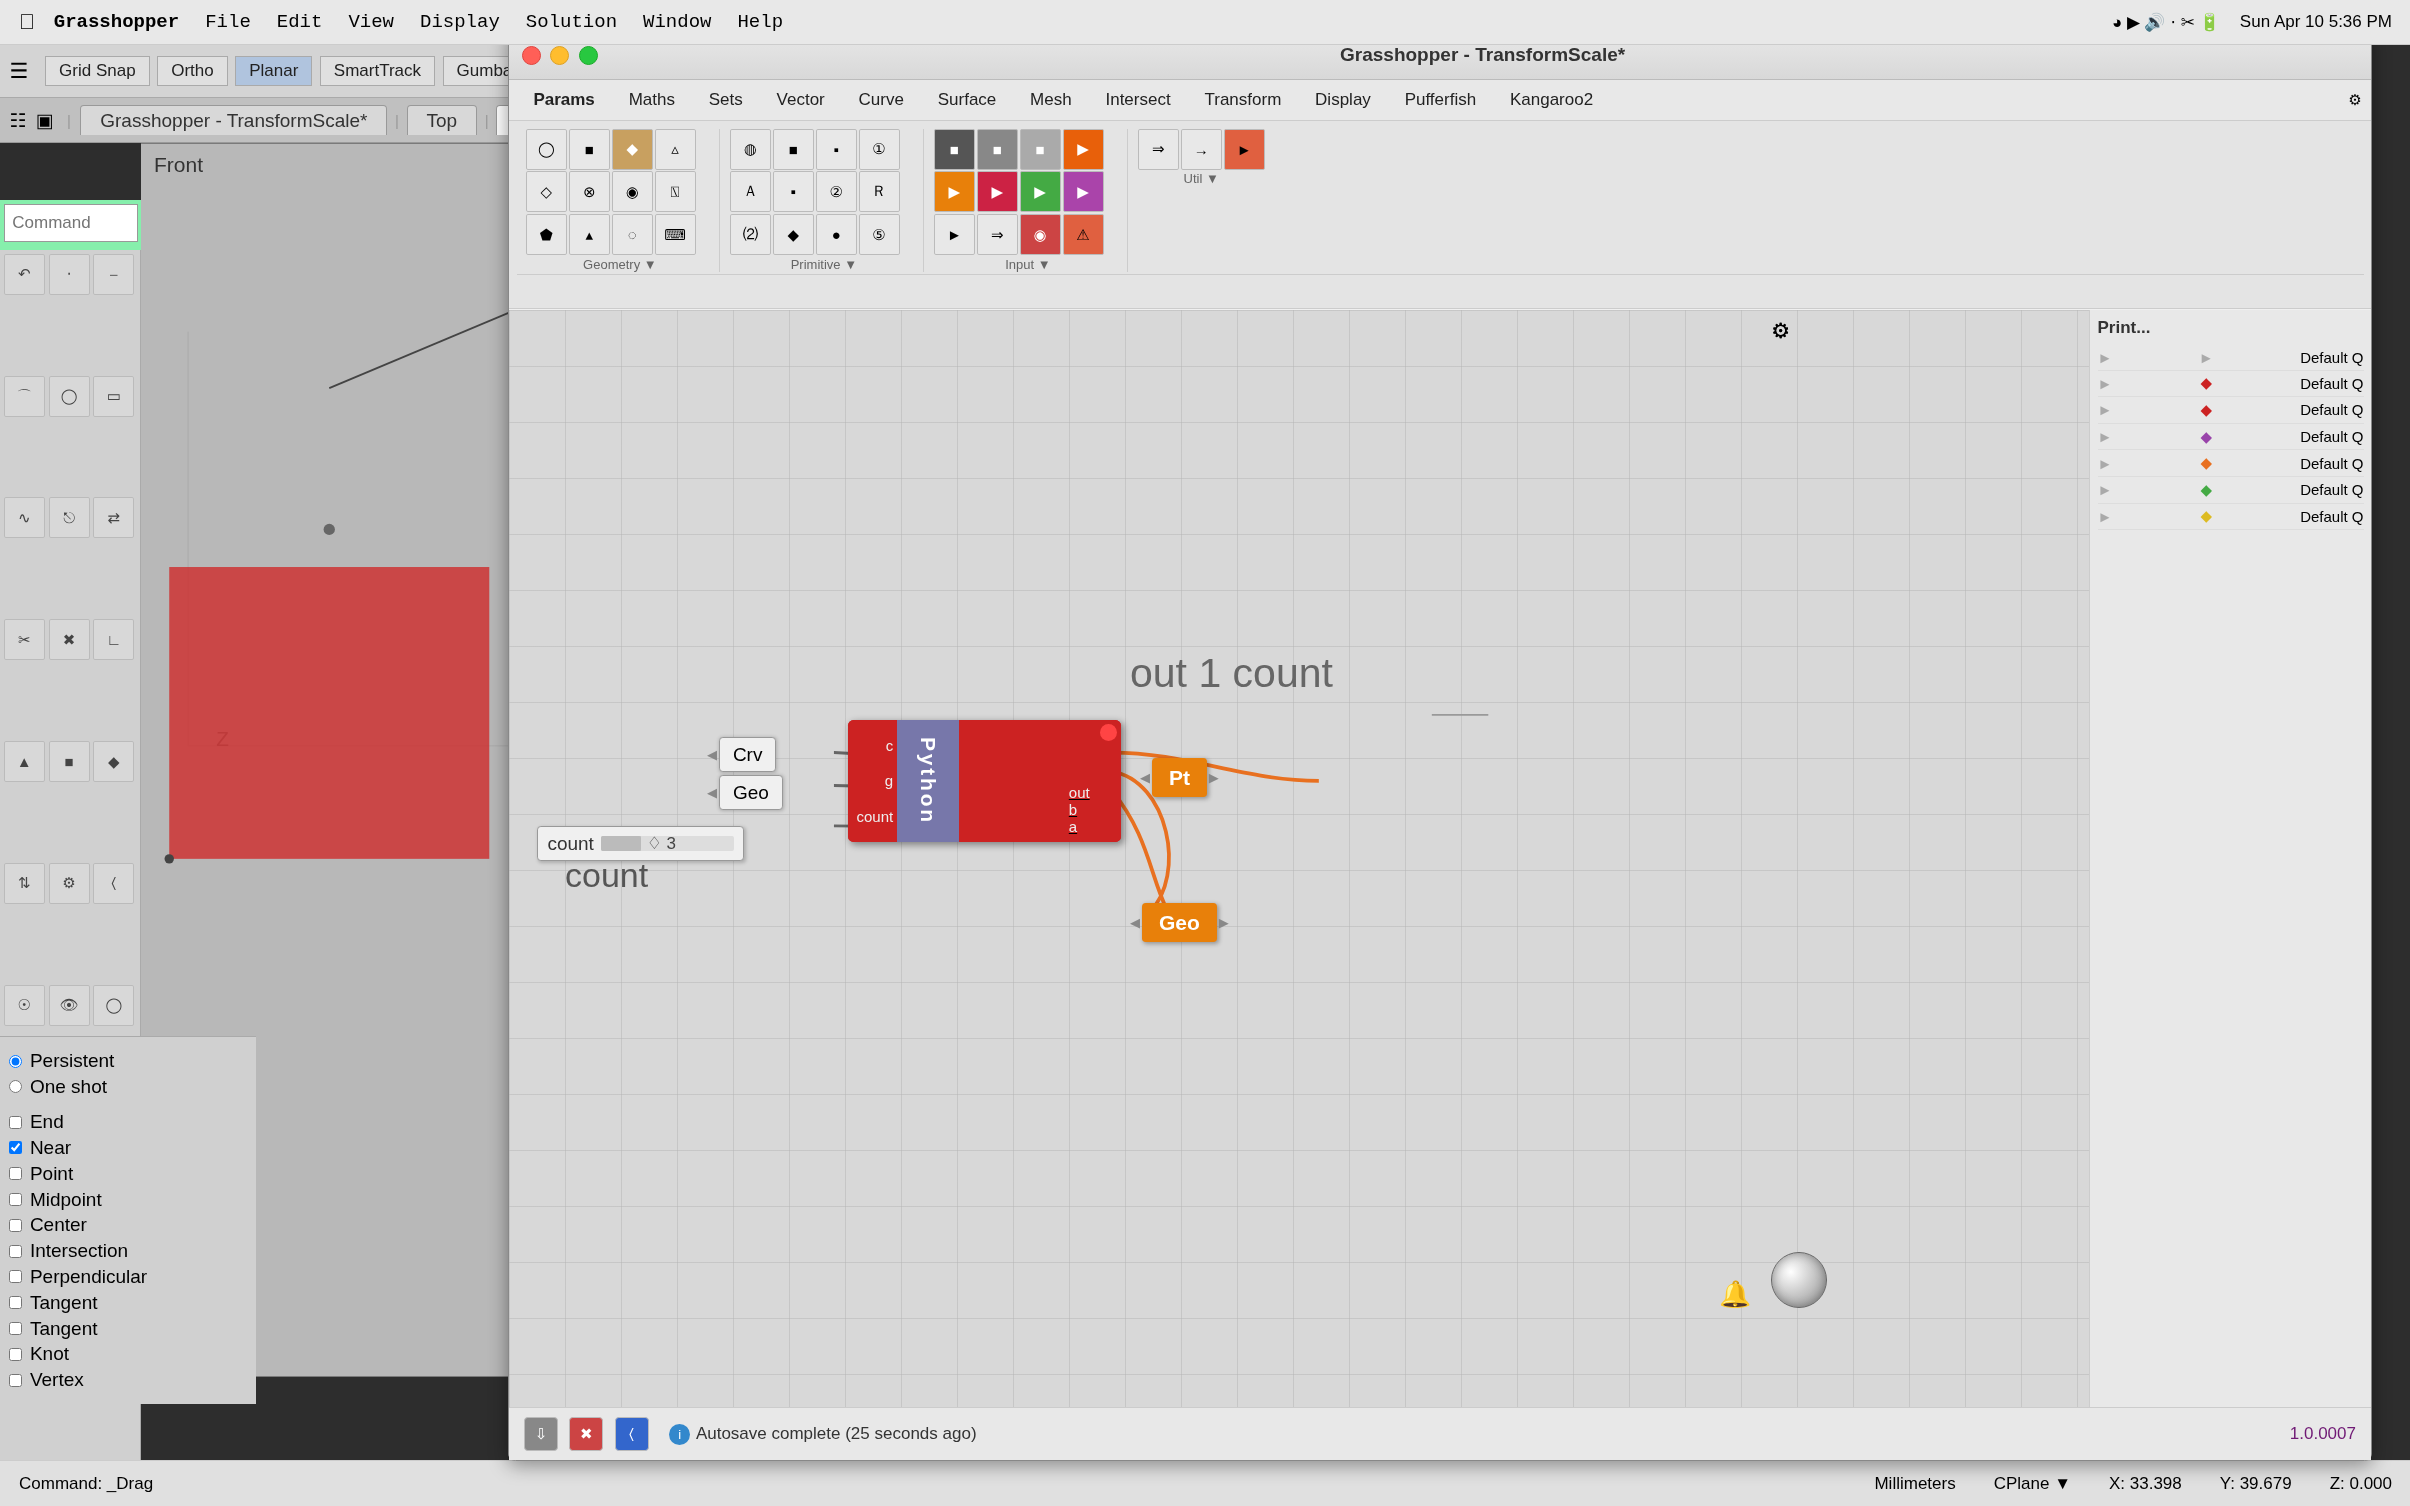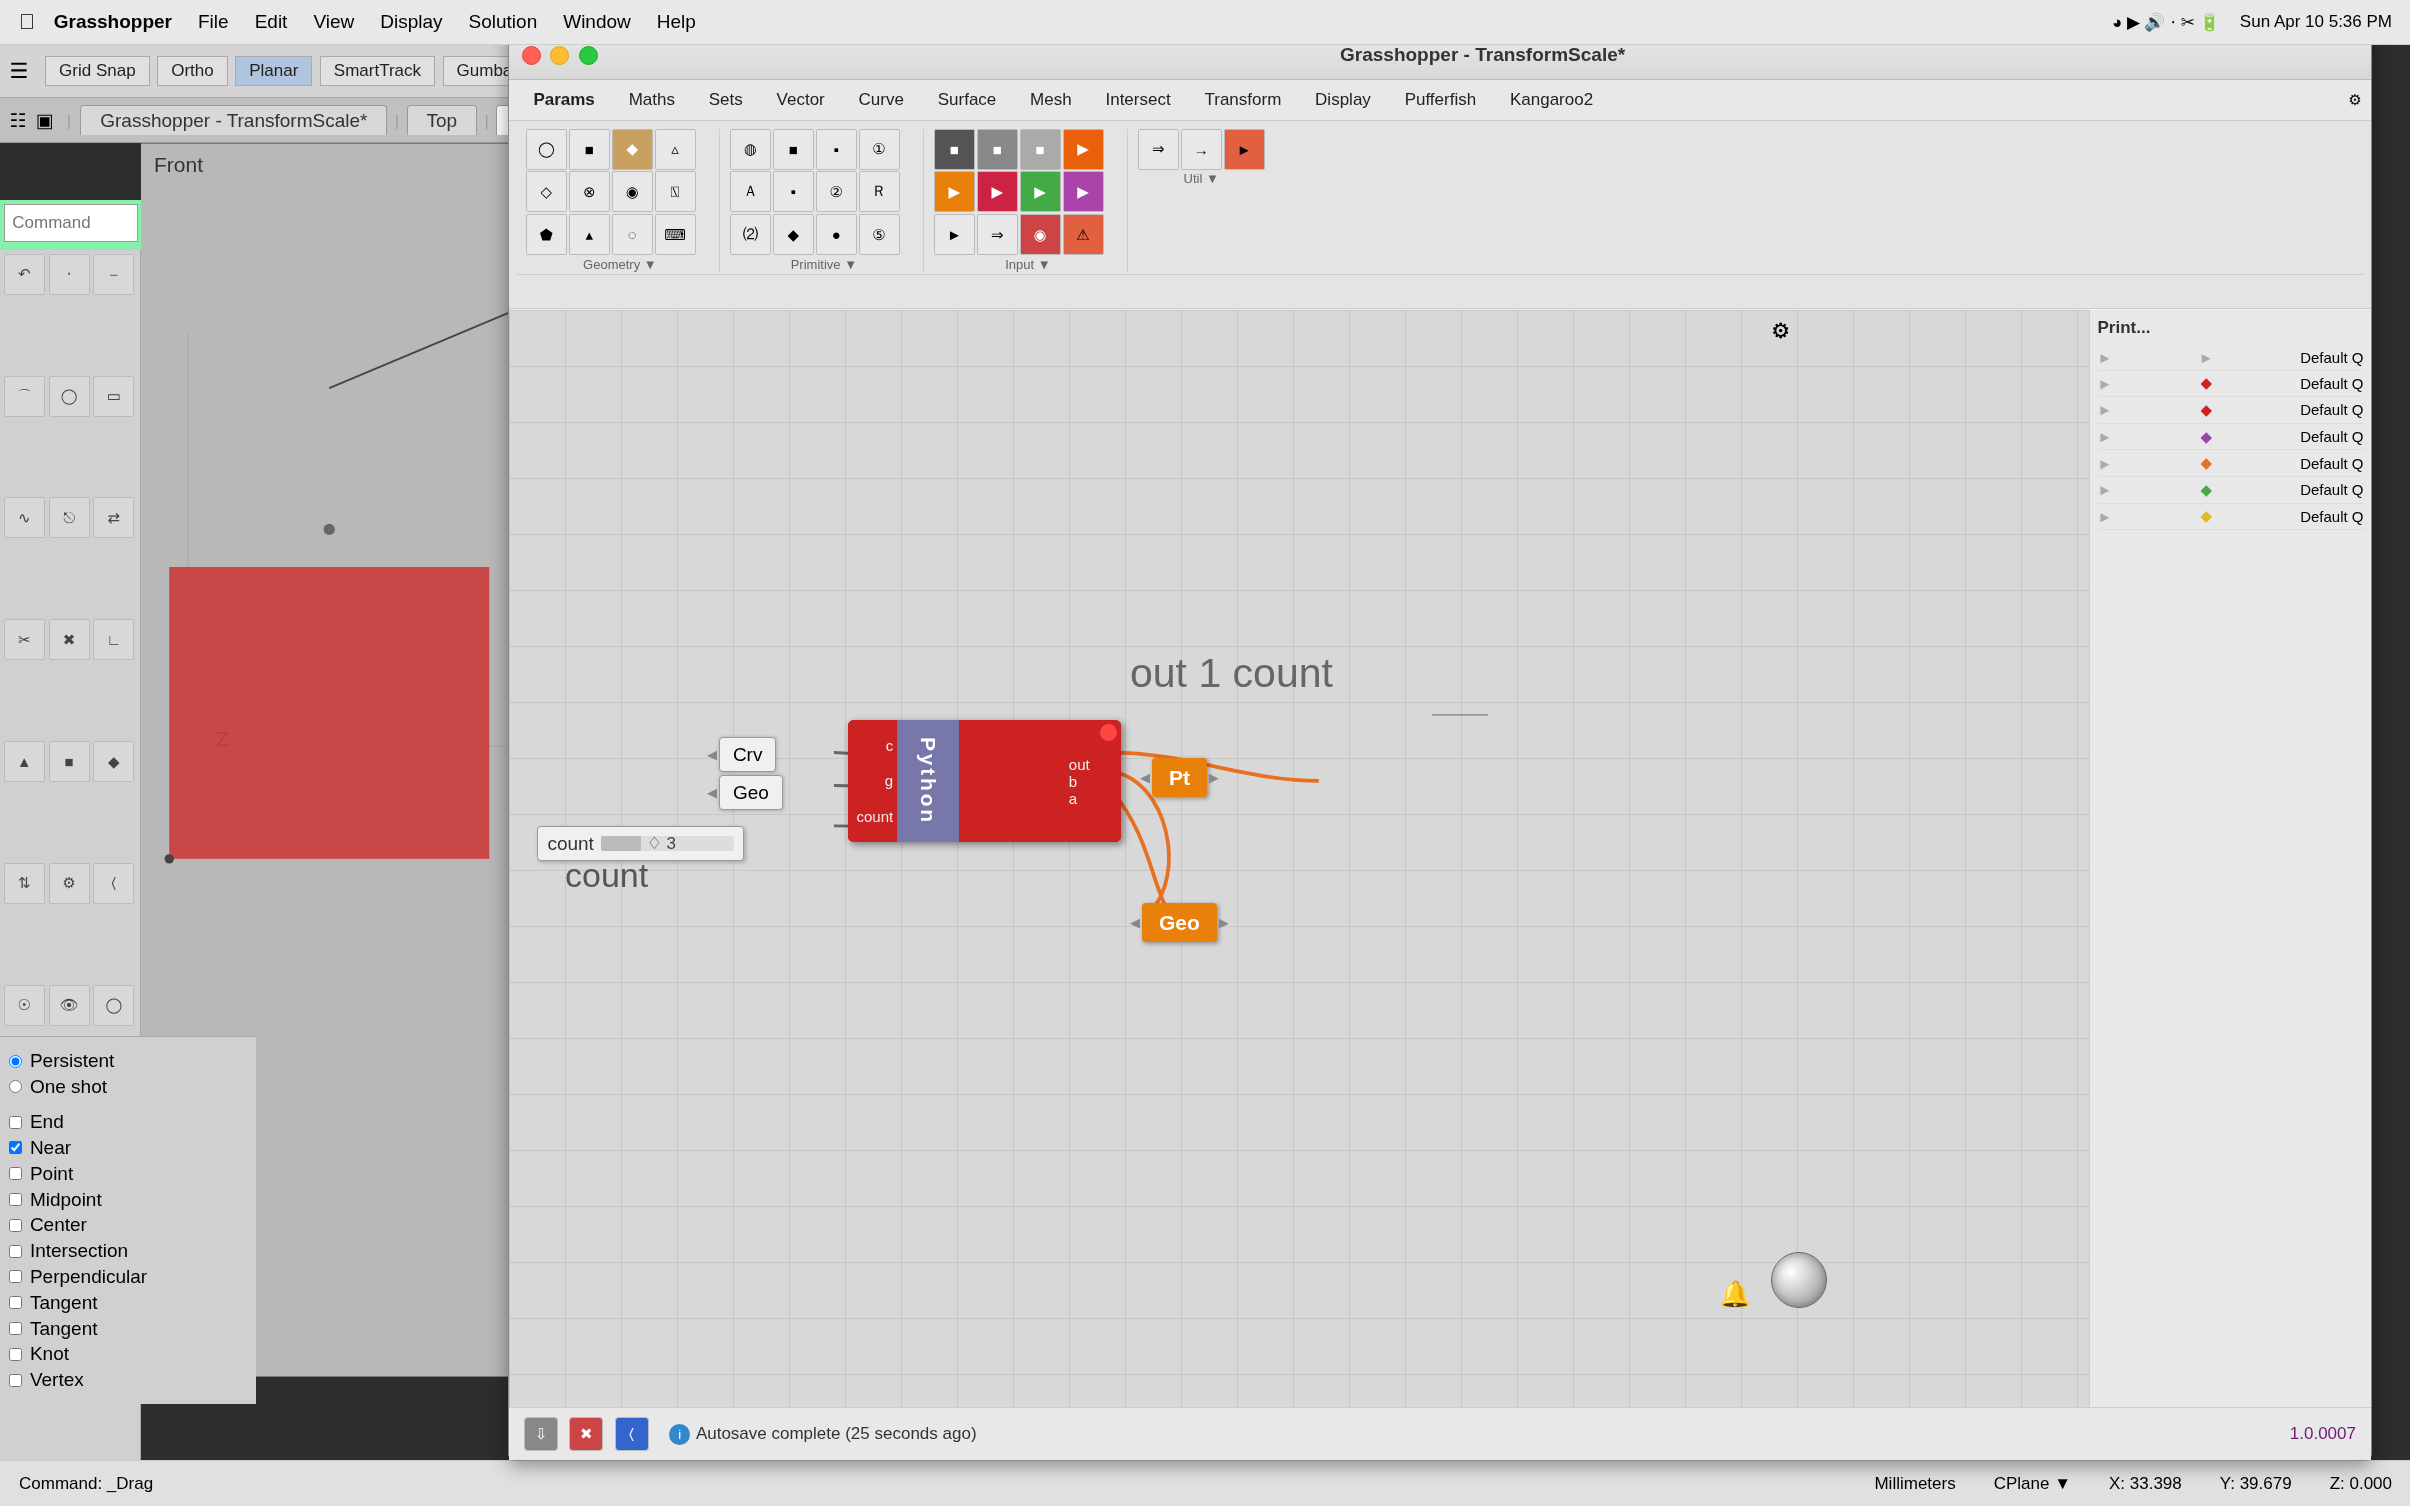--- a/index.html
+++ b/index.html
@@ -4,21 +4,21 @@
   <style>
     * { box-sizing: border-box; margin: 0; padding: 0; }
     body { width: 2411px; height: 1507px; overflow: hidden; font-family: -apple-system, 'Helvetica Neue', Arial, sans-serif; background: #2d2d2d; position: relative; }
 
     
     #menubar {
       width: 100%; height: 45px; background: #e8e8e8;
       display: flex; align-items: center; padding: 0 19px;
       border-bottom: 0.9px solid #ccc; position: absolute; top: 0; left: 0; z-index: 100;
     }
-    #menubar .menu-item { font-size: 19px; margin-right: 26px; color: #000; cursor: default; }
+    #menubar .menu-item { font-size: 19px; margin-right: 26px; color: #000; cursor: default; font-family: Liberation Mono, monospace; }
     #menubar .menu-item.active { font-weight: 600; }
     #menubar .right-items { margin-left: auto; display: flex; align-items: center; gap: 19px; font-size: 17px; }
 
     
     #rhino-toolbar {
       position: absolute; top: 45px; left: 0; width: 1008px; height: 53px;
       background: #d4d4d4; border-bottom: 0.9px solid #aaa;
       display: flex; align-items: center; padding: 0 9.4px; gap: 7.5px;
     }
     .rhino-btn {
@@ -487,21 +487,21 @@
       <div style="display:flex; flex-direction:column; justify-content:space-around; padding:7.5px 3.8px; width:49px; background:#cc2222;">
         <div style="text-align:right; font-size:15px; color:#eee;">c</div>
         <div style="text-align:right; font-size:15px; color:#eee;">g</div>
         <div style="text-align:right; font-size:15px; color:#eee;">count</div>
       </div>
 
       <div style="width:62px; background:#7777aa; display:flex; align-items:center; justify-content:center;">
         <span style="writing-mode:vertical-rl; font-size:21px; font-weight:700; color:white; letter-spacing:2.8px;">Python</span>
       </div>
 
-      <div style="display:flex; flex-direction:column; justify-content:center; padding:7.5px 3.8px; width:56px; background:#cc2222; margin-left:auto;">
+      <div style="display:flex; flex-direction:column; justify-content:flex-end; padding:7.5px 3.8px; width:56px; background:#cc2222; margin-left:auto;text-decoration:underline;">
         <div style="font-size:15px; color:#eee;">out</div>
         <div style="font-size:15px; color:#eee;">b</div>
         <div style="font-size:15px; color:#eee;">a</div>
       </div>
 
       <div style="position:absolute; top:3.8px; right:3.8px; width:17px; height:17px; background:#ff4444; border-radius:50%;"></div>
     </div>
 
     <div style="position:absolute; left:631px; top:448px; display:flex; align-items:center; gap:1.9px;">
       <span style="color:#888; font-size:13px;">◀</span>

